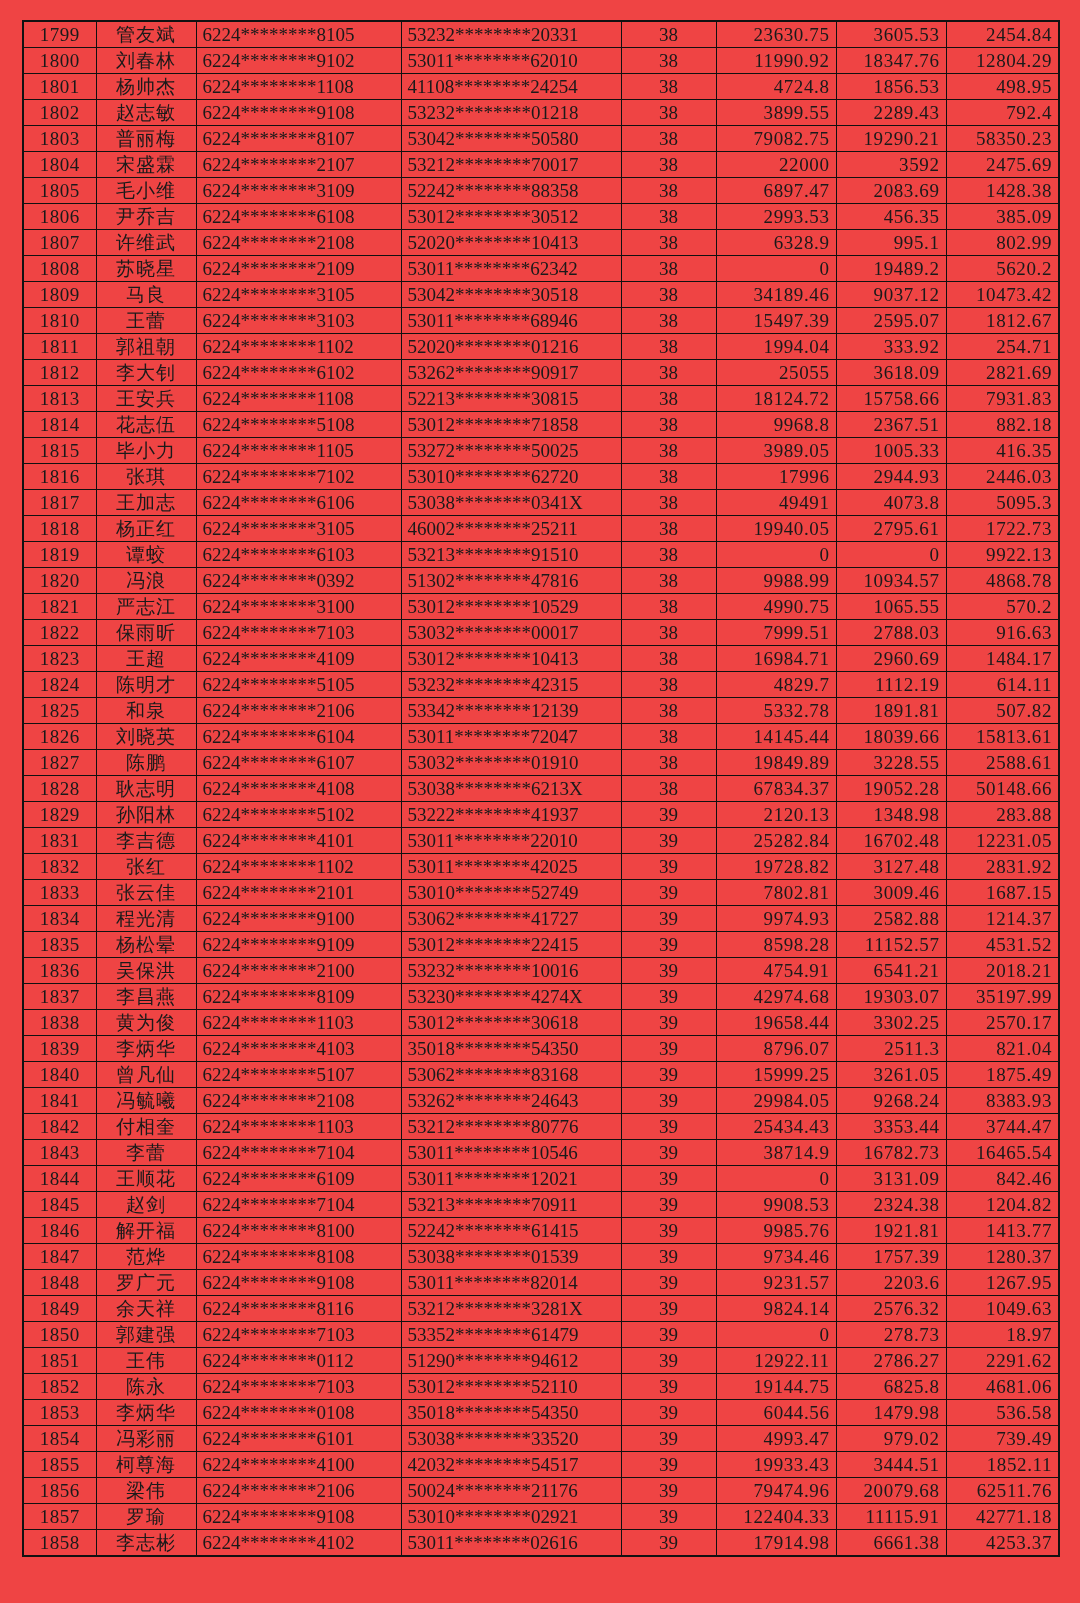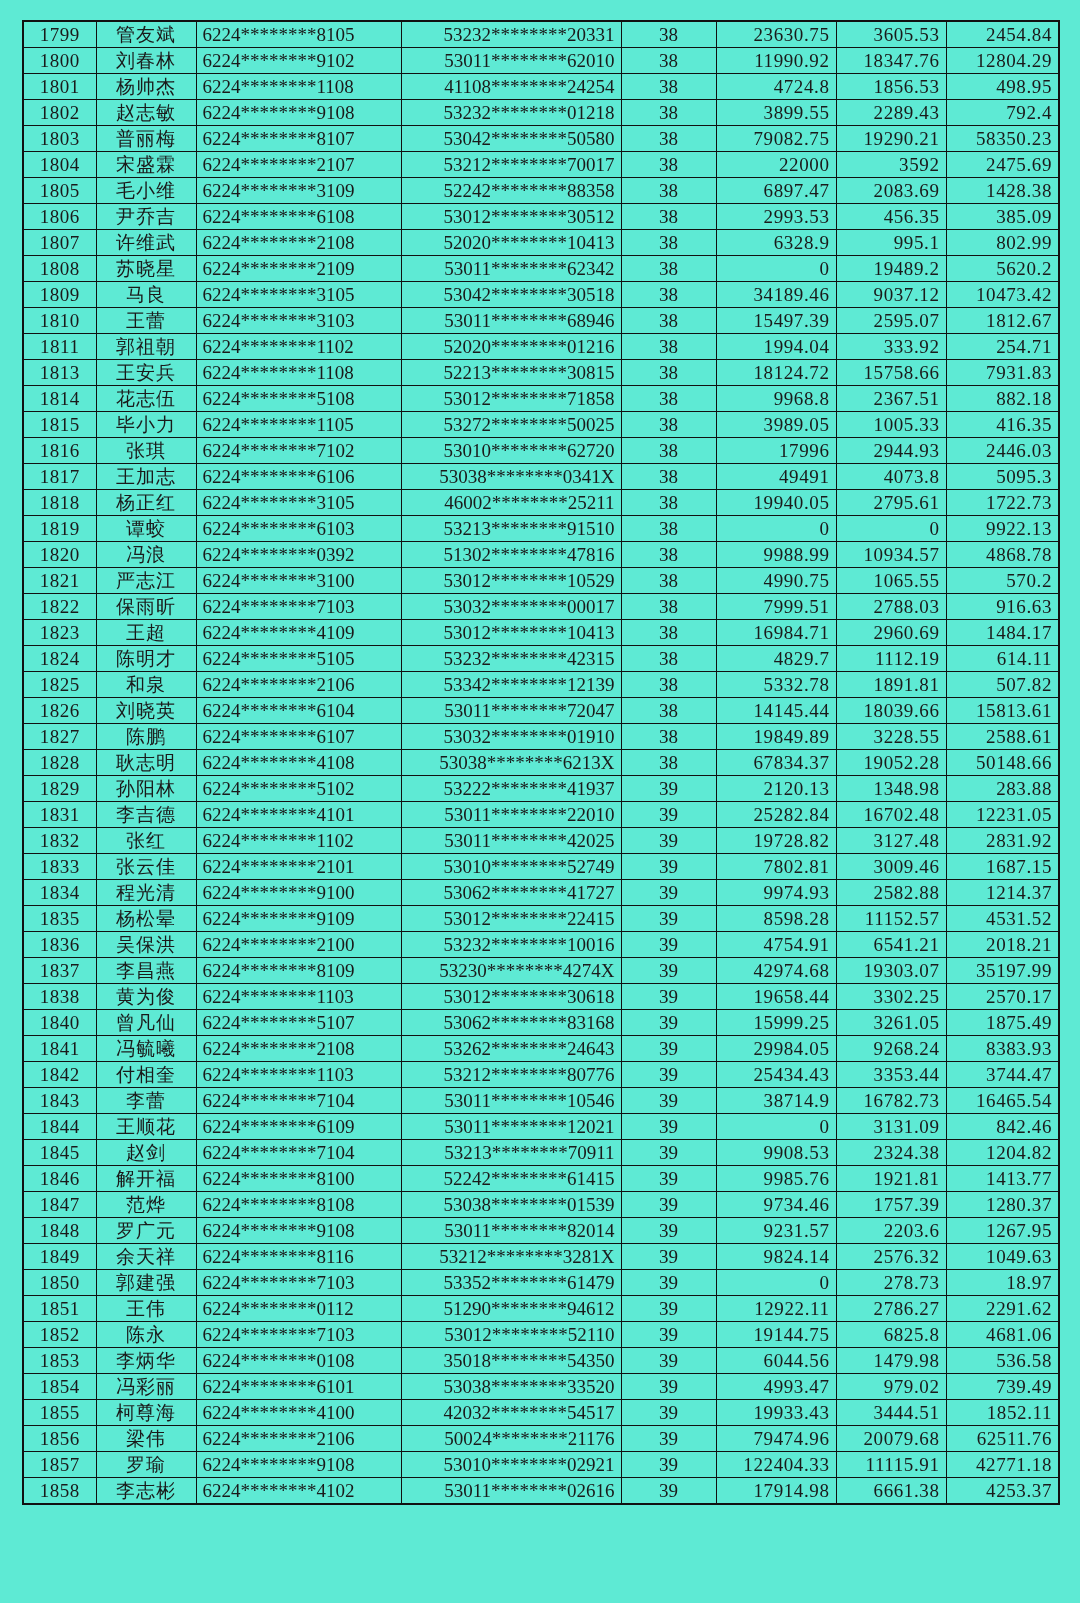--- a/index.html
+++ b/index.html
@@ -13,21 +13,21 @@
     height: 1603px;
     font-family: "Liberation Serif", "DejaVu Serif", serif;
     color: #1a1a1a;
     overflow: hidden;
   }
 
   .page {
     position: relative;
     width: 1080px;
     height: 1603px;
-    background: #5eead4;
+    background: #ef4444;
     box-sizing: border-box;
     padding: 20px 22px 0 22px;
   }
 
   table.roster {
     border-collapse: collapse;
     table-layout: fixed;
     width: 1036px;
     border: 2px solid #111111;
   }
@@ -49,21 +49,21 @@
     font-size: 19px;
     white-space: nowrap;
     overflow: hidden;
     box-sizing: border-box;
     font-variant-numeric: tabular-nums;
   }
 
   td.seq     { text-align: center; letter-spacing: 0.5px; }
   td.name    { text-align: center; font-size: 19px; letter-spacing: 1px; }
   td.card    { text-align: left; letter-spacing: 0px; font-size: 19px; }
-  td.idno    { text-align: right; letter-spacing: 0px; font-size: 19px; margin-top: 35px; }
+  td.idno    { text-align: left; letter-spacing: 0px; font-size: 19px; margin-top: 35px; }
   td.period  { text-align: center; }
   td.amt     { text-align: right;  padding-right: 12px; letter-spacing: 0.6px; }
 </style>
 </head>
 <body>
 
 <div class="page">
   <table class="roster">
     <colgroup>
       <col class="c-seq">
@@ -200,20 +200,30 @@
           <td class="seq">1811</td>
           <td class="name">郭祖朝</td>
           <td class="card">6224********1102</td>
           <td class="idno">52020********01216</td>
           <td class="period">38</td>
           <td class="amt">1994.04</td>
           <td class="amt">333.92</td>
           <td class="amt">254.71</td>
         </tr>
         <tr>
+          <td class="seq">1812</td>
+          <td class="name">李大钊</td>
+          <td class="card">6224********6102</td>
+          <td class="idno">53262********90917</td>
+          <td class="period">38</td>
+          <td class="amt">25055</td>
+          <td class="amt">3618.09</td>
+          <td class="amt">2821.69</td>
+        </tr>
+        <tr>
           <td class="seq">1813</td>
           <td class="name">王安兵</td>
           <td class="card">6224********1108</td>
           <td class="idno">52213********30815</td>
           <td class="period">38</td>
           <td class="amt">18124.72</td>
           <td class="amt">15758.66</td>
           <td class="amt">7931.83</td>
         </tr>
         <tr>
@@ -448,20 +458,30 @@
         </tr>
         <tr>
           <td class="seq">1838</td>
           <td class="name">黄为俊</td>
           <td class="card">6224********1103</td>
           <td class="idno">53012********30618</td>
           <td class="period">39</td>
           <td class="amt">19658.44</td>
           <td class="amt">3302.25</td>
           <td class="amt">2570.17</td>
+        </tr>
+        <tr>
+          <td class="seq">1839</td>
+          <td class="name">李炳华</td>
+          <td class="card">6224********4103</td>
+          <td class="idno">35018********54350</td>
+          <td class="period">39</td>
+          <td class="amt">8796.07</td>
+          <td class="amt">2511.3</td>
+          <td class="amt">821.04</td>
         </tr>
         <tr>
           <td class="seq">1840</td>
           <td class="name">曾凡仙</td>
           <td class="card">6224********5107</td>
           <td class="idno">53062********83168</td>
           <td class="period">39</td>
           <td class="amt">15999.25</td>
           <td class="amt">3261.05</td>
           <td class="amt">1875.49</td>

